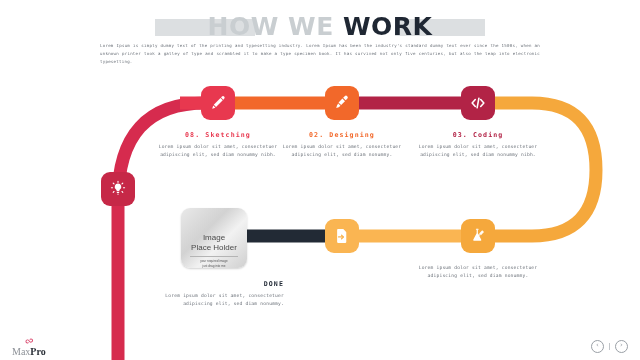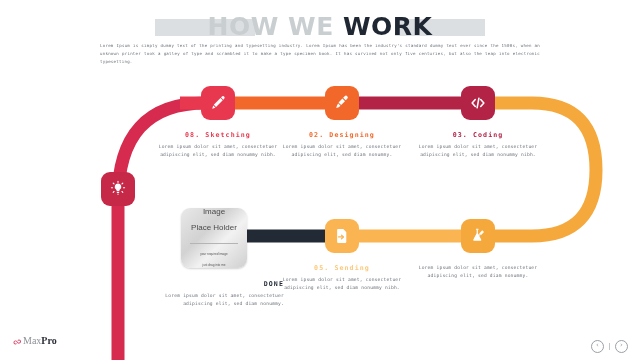--- a/index.html
+++ b/index.html
@@ -53,36 +53,36 @@
 
   
   .idea{position:absolute;left:20px;top:166px;width:84px;text-align:right;}
   .idea .st-title{font-size:6.4px;font-weight:bold;letter-spacing:1.1px;color:#d62b4e;margin-bottom:4px;}
   .idea .st-body{font-size:4.6px;line-height:1.9;color:#6a7078;letter-spacing:.2px;}
 
   
   .imgph{
     position:absolute;left:181px;top:208px;width:66px;height:60px;border-radius:9px;
     background:linear-gradient(135deg,#e9e9e9 0%,#d2d2d2 38%,#f2f2f2 60%,#cfcfcf 100%);
-    display:flex;flex-direction:column;align-items:center;justify-content:space-between;
+    display:flex;flex-direction:column;align-items:center;justify-content:flex-end;
     font-family:"Liberation Sans", sans-serif;color:#4a4a4a;
     box-shadow:0 1px 2px rgba(0,0,0,.18);
   }
   .imgph .ph-l1{font-size:8px;line-height:1.1;}
   .imgph .ph-l2{font-size:8px;line-height:1.15;margin-bottom:3px;}
   .imgph .ph-rule{width:48px;height:1px;background:#b4b4b4;margin:1px 0 2px;}
   .imgph .ph-sub{font-size:3.1px;line-height:1.45;text-align:center;color:#58585a;}
 
   
   .done{position:absolute;left:144px;top:280px;width:140px;text-align:right;}
   .done .st-title{font-size:6.6px;font-weight:bold;letter-spacing:1.1px;color:#1f2733;margin-bottom:4px;}
   .done .st-body{font-size:4.6px;line-height:1.85;color:#6a7078;letter-spacing:.2px;}
 
   
-  .logo{position:absolute;left:12px;top:336px;display:flex;align-items:center;gap:2px;}
+  .logo{position:absolute;left:12px;top:336px;display:flex;align-items:center;gap:2px;flex-direction:column;}
   .logo .mark{width:9px;height:9px;}
   .logo .txt{font-family:"Liberation Serif", serif;font-size:10px;line-height:10px;}
   .logo .txt .m{color:#8d9197;}
   .logo .txt .p{color:#2b3038;font-weight:bold;}
 
   .pager{position:absolute;right:12px;top:340px;display:flex;align-items:center;gap:5px;}
   .pg-btn{
     width:11px;height:11px;border-radius:50%;border:1px solid #9aa0a6;
     color:#9aa0a6;font-size:7px;line-height:9px;text-align:center;
     font-family:"DejaVu Sans", sans-serif;
@@ -192,24 +192,20 @@
       <g fill="#ffffff">
         <path d="M6.6 2.8h7l4.1 4.1v13.2a1.1 1.1 0 0 1-1.1 1.1H6.6a1.1 1.1 0 0 1-1.1-1.1V3.9a1.1 1.1 0 0 1 1.1-1.1z"></path>
         <path d="M13.6 2.8l4.1 4.1h-4.1V2.8z" opacity=".45"></path>
       </g>
       <g fill="none" stroke="#fab552" stroke-width="1.7" stroke-linecap="round" stroke-linejoin="round">
         <path d="M7.4 13.3h6.2"></path>
         <path d="M11.4 10.9l2.4 2.4-2.4 2.4"></path>
       </g>
     </svg>
   </div>
-  <div class="step" style="left:272px;top:264px;">
-    <div class="st-title" style="color:#fcc87c">05. Sending</div>
-    <div class="st-body">Lorem ipsum dolor sit amet, consectetuer adipiscing elit, sed diam nonummy nibh.</div>
-  </div>
 
   <div class="imgph">
     <div class="ph-l1">Image</div>
     <div class="ph-l2">Place Holder</div>
     <div class="ph-rule"></div>
     <div class="ph-sub">your required image</div>
     <div class="ph-sub">just drag into me</div>
   </div>
   <div class="done">
     <div class="st-title">DONE</div>

